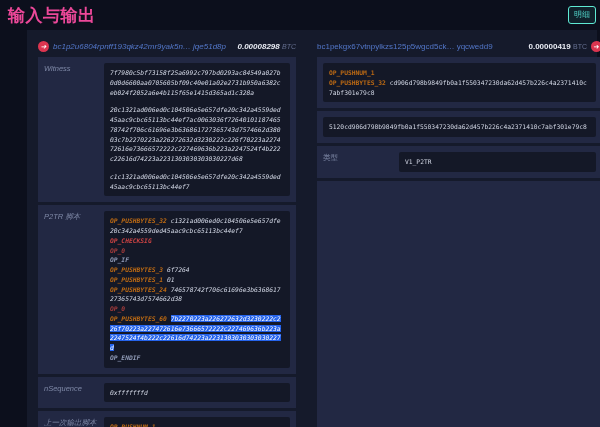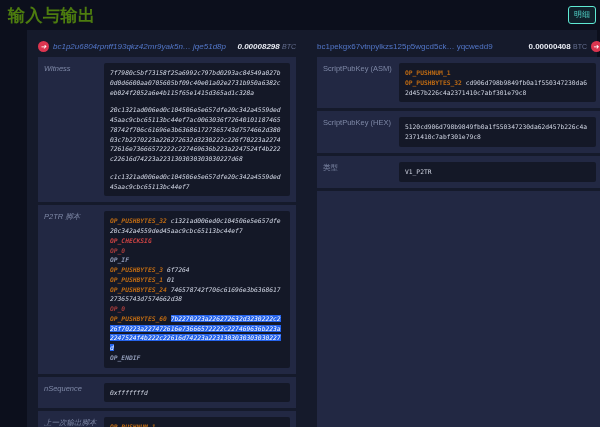--- a/index.html
+++ b/index.html
@@ -6,21 +6,21 @@
   html,body { width:600px; height:427px; overflow:hidden; }
   body {
     background:#0c0f1c;
     font-family:"Liberation Sans", sans-serif;
     color:#edf0f7;
     position:relative;
   }
   .topbar { position:absolute; left:0; top:0; width:600px; height:30px; }
   .page-title {
     position:absolute; left:8px; top:4px;
-    font-size:17px; font-weight:bold; color:#4d7c0f; letter-spacing:0.5px;
+    font-size:17px; font-weight:bold; color:#ec4899; letter-spacing:0.5px;
   }
   .btn-details {
     position:absolute; right:4px; top:6px;
     background:#10212b; color:#4fd0c6;
     border:1px solid #5eead4; border-radius:3px;
     font-size:8px; line-height:1; padding:4px 5px;
     font-family:"Liberation Sans", sans-serif; cursor:pointer;
   }
   .section {
     position:absolute; left:27px; top:30px; width:570px; height:397px;
@@ -125,35 +125,33 @@
           </div>
       </div>
 
     </div>
   </div>
 
   <div class="col col-right">
     <div class="addr-row">
       <a class="addr" href="#">bc1pekgx67vtnpylkzs125p5wgcd5ck… yqcwedd9</a>
       <span class="amount">
-        <span>0.00000408</span>
+        <span>0.00000419</span>
         <span class="unit">BTC</span>
       </span>
       <span class="io-icon">➜</span>
     </div>
     <div class="panel">
       <div class="row">
-        <div class="lbl">ScriptPubKey (ASM)</div>
         <div class="val mono">
             <div class="sline"><span class="op push">OP_PUSHNUM_1</span></div>
             <div class="sline"><span class="op push">OP_PUSHBYTES_32</span> <span class="hex">cd906d798b9849fb0a1f550347230da62d457b226c4a2371410c7abf301e79c8</span></div>
           </div>
       </div>
       <div class="row">
-        <div class="lbl">ScriptPubKey (HEX)</div>
         <div class="val mono">5120cd906d798b9849fb0a1f550347230da62d457b226c4a2371410c7abf301e79c8</div>
       </div>
       <div class="row">
         <div class="lbl">类型</div>
         <div class="val mono">V1_P2TR</div>
       </div>
     </div>
   </div>
 
 </div>

